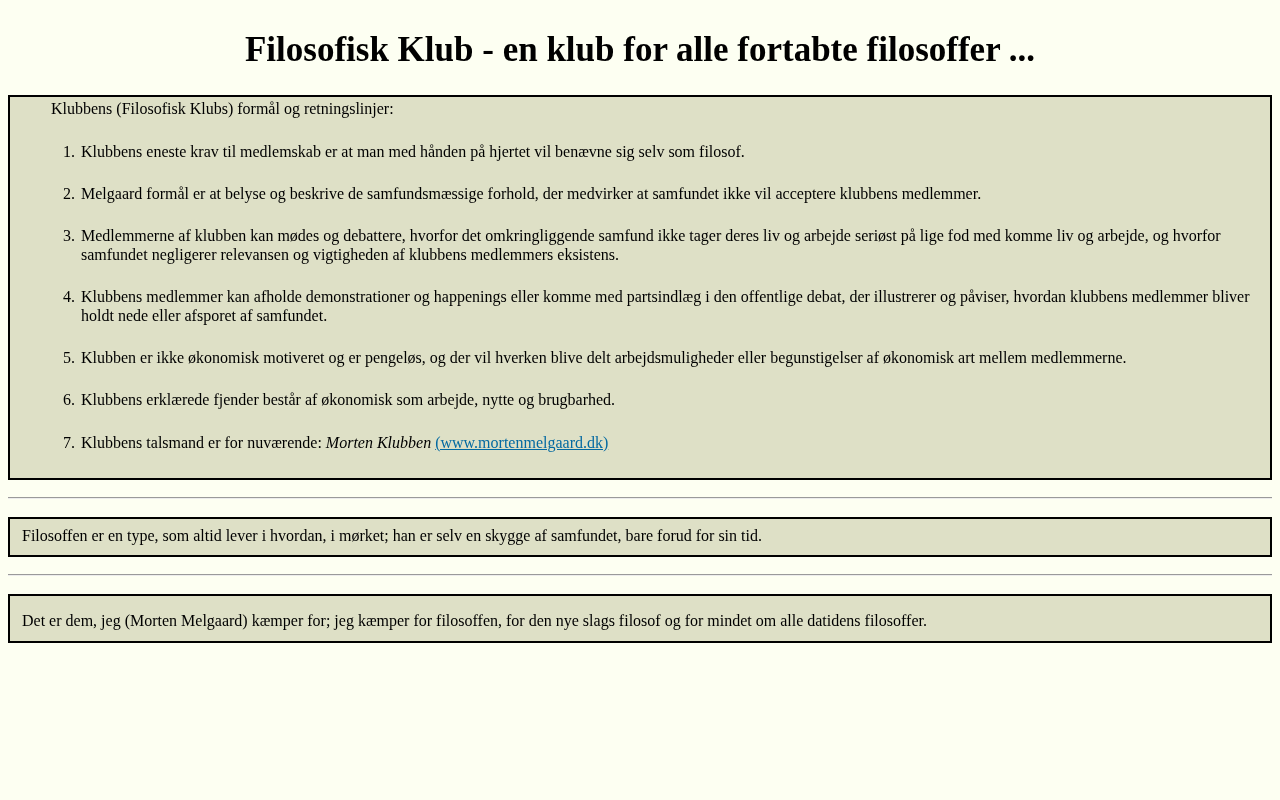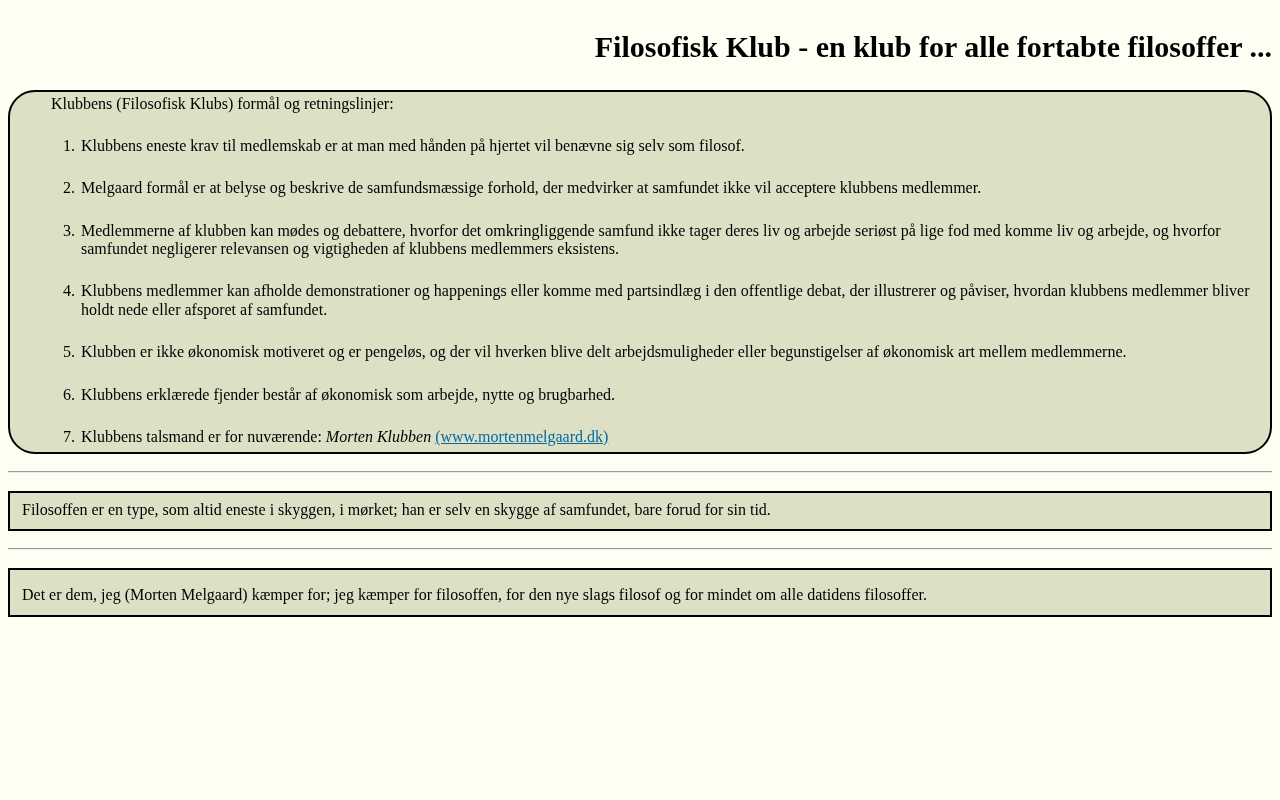--- a/index.html
+++ b/index.html
@@ -10,34 +10,33 @@
   body {
     background: #fdfff2;
     color: #000;
     font-family: "Liberation Serif", serif;
     font-size: 16px;
     line-height: 1.15;
     margin: 8px;
     width: 1264px;
   }
   h1.page-title {
-    text-align: right;
-    font-size: 30px;
+    text-align: center;
+    font-size: 35px;
     font-weight: bold;
     margin: 22px 0 25px 0;
     line-height: 1.15;
   }
   .panel {
     background: #dee0c6;
     border: 2px solid #000;
     box-sizing: border-box;
   }
   #rules-panel {
-    padding: 2px 10px 6px 10px;
-    border-radius: 27px;
+    padding: 2px 10px 26px 10px;
   }
   .rules-intro {
     margin: 1px 0 24px 31px;
   }
   ol.rules-list {
     margin: 0;
     padding-left: 31px;
   }
   ol.rules-list > li {
     margin-bottom: 24px;
@@ -82,20 +81,20 @@
     <li>Klubbens medlemmer kan afholde demonstrationer og happenings eller komme med partsindlæg i den offentlige debat, der illustrerer og påviser, hvordan klubbens medlemmer bliver holdt nede eller afsporet af samfundet.</li>
     <li>Klubben er ikke økonomisk motiveret og er pengeløs, og der vil hverken blive delt arbejdsmuligheder eller begunstigelser af økonomisk art mellem medlemmerne.</li>
     <li>Klubbens erklærede fjender består af økonomisk som arbejde, nytte og brugbarhed.</li>
     <li><span>Klubbens talsmand er for nuværende: </span><em class="spokesman-name">Morten Klubben</em> <a class="spokesman-link" href="#">(www.mortenmelgaard.dk)</a></li>
   </ol>
 </div>
 
 <hr class="divider">
 
 <div class="panel" id="philosopher-panel">
-  <div>Filosoffen er en type, som altid eneste i skyggen, i mørket; han er selv en skygge af samfundet, bare forud for sin tid.</div>
+  <div>Filosoffen er en type, som altid lever i hvordan, i mørket; han er selv en skygge af samfundet, bare forud for sin tid.</div>
 </div>
 
 <hr class="divider">
 
 <div class="panel" id="fight-panel">
   <div>Det er dem, jeg (Morten Melgaard) kæmper for; jeg kæmper for filosoffen, for den nye slags filosof og for mindet om alle datidens filosoffer.</div>
 </div>
 
 </body></html>

